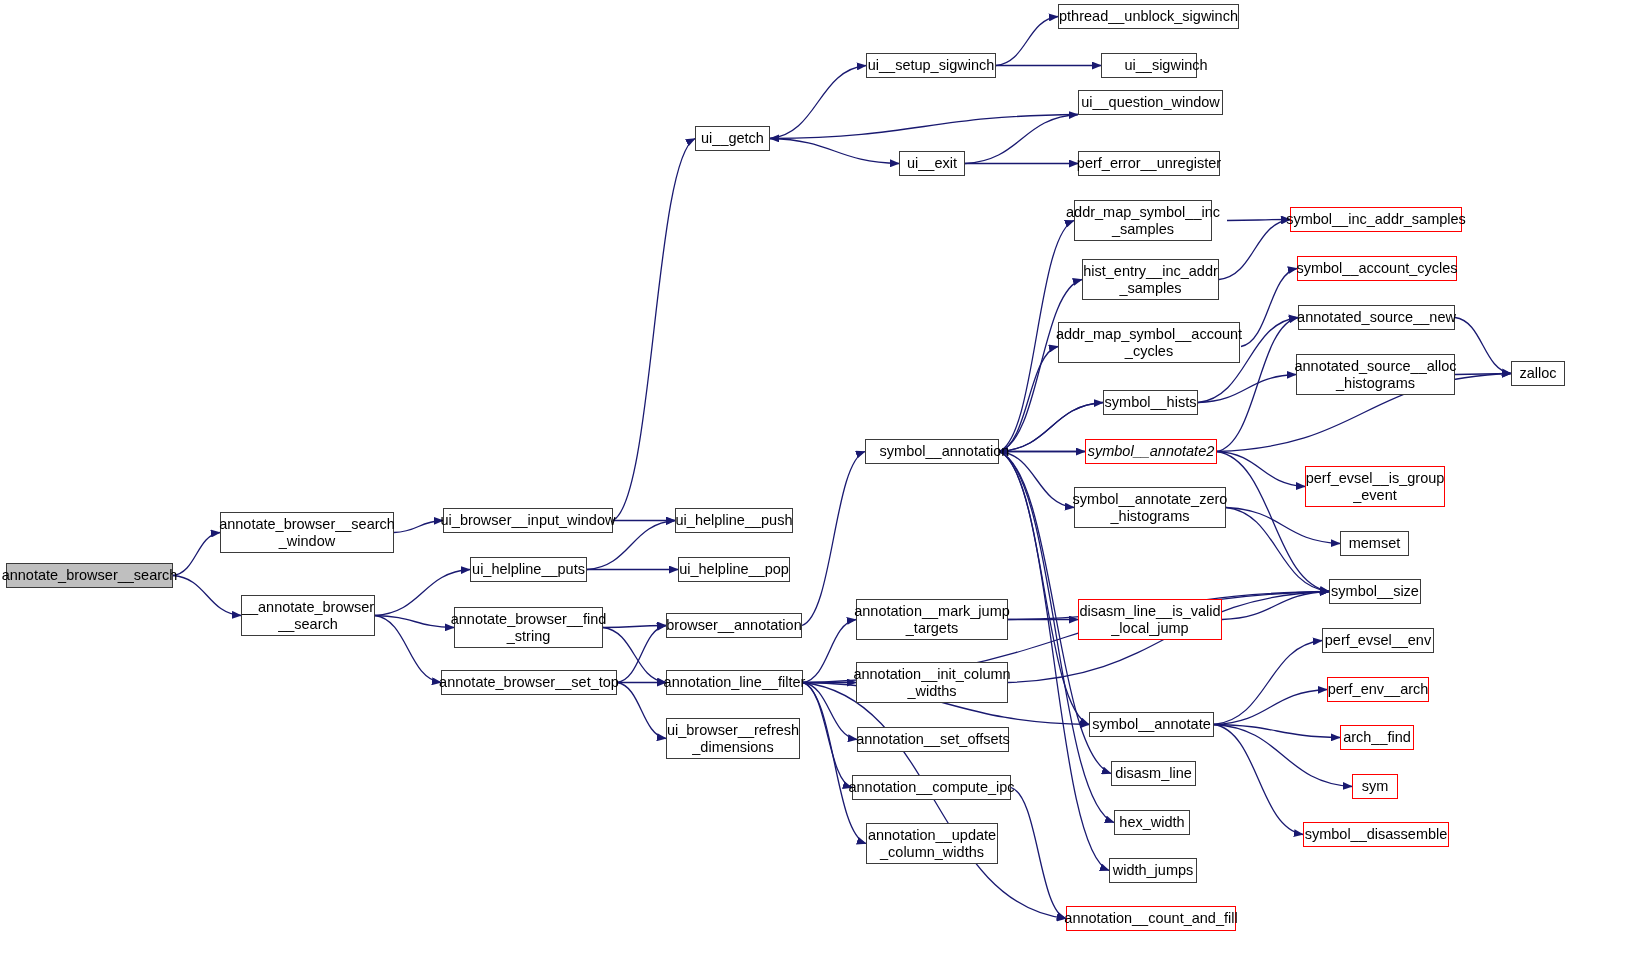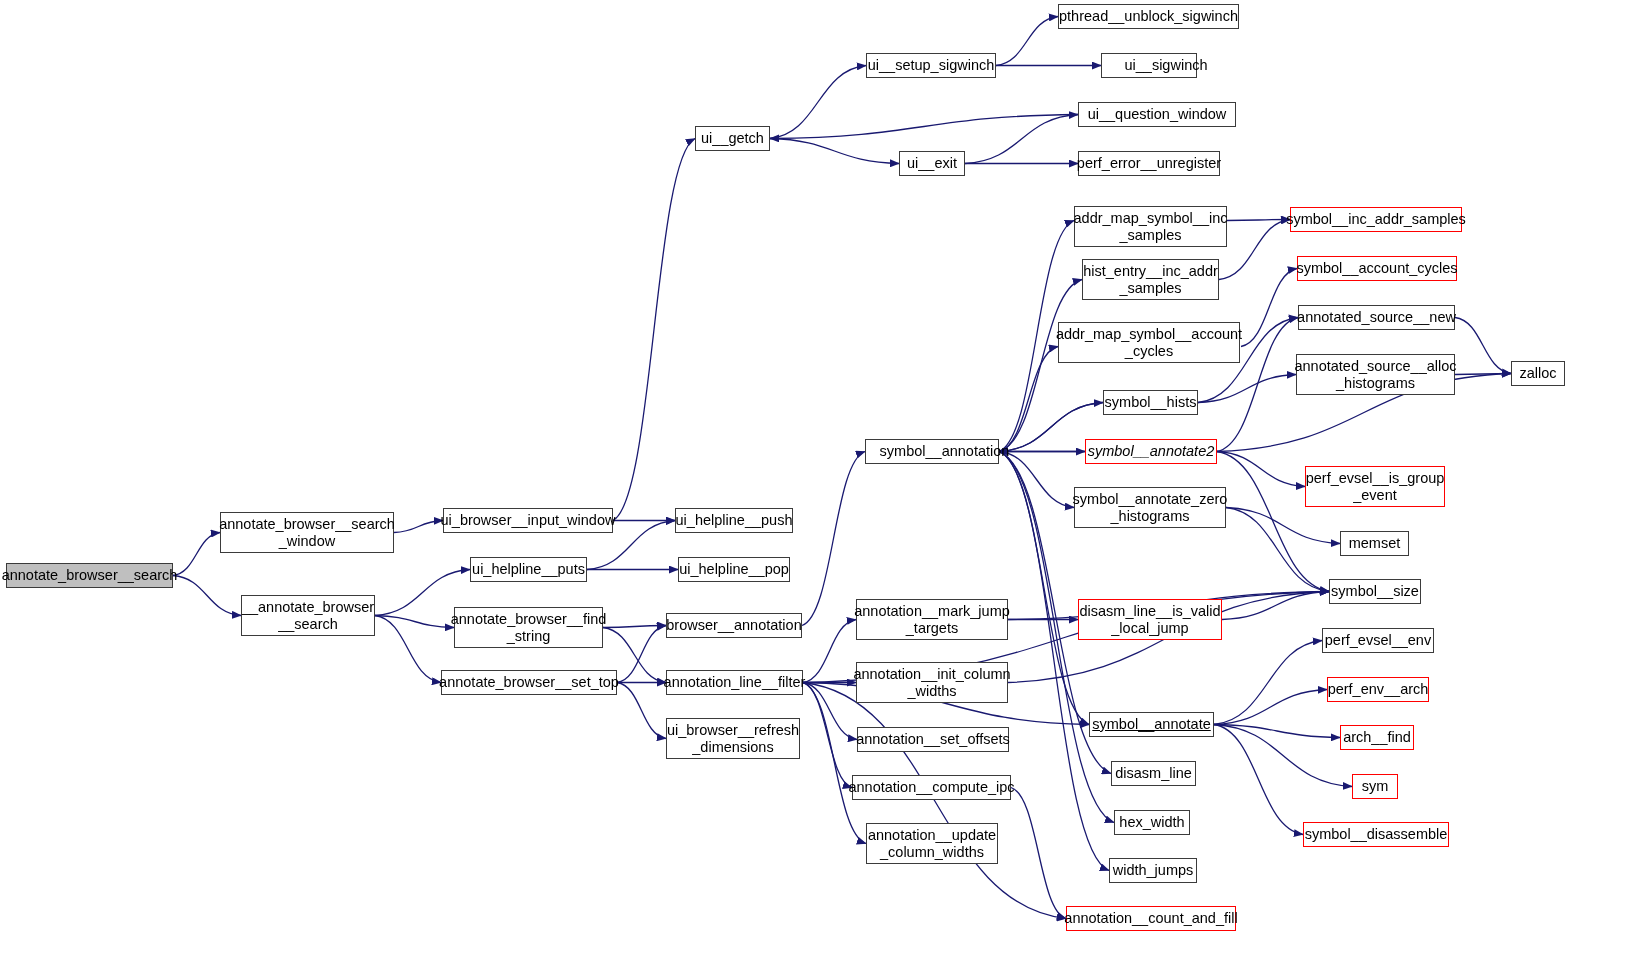--- a/index.html
+++ b/index.html
@@ -124,24 +124,24 @@
       <div class="node" style="left: 678px; top: 557px; width: 112px; height: 25px;">ui_helpline__pop</div>
       <div class="node" style="left: 666px; top: 613px; width: 136px; height: 25px;">browser__annotation</div>
       <div class="node" style="left: 666px; top: 670px; width: 137px; height: 25px;">annotation_line__filter</div>
       <div class="node" style="left: 666px; top: 718px; width: 134px; height: 41px;">ui_browser__refresh
 _dimensions</div>
       <div class="node" style="left: 695px; top: 126px; width: 75px; height: 25px;">ui__getch</div>
       <div class="node" style="left: 866px; top: 53px; width: 130px; height: 25px;">ui__setup_sigwinch</div>
       <div class="node" style="left: 899px; top: 151px; width: 66px; height: 25px;">ui__exit</div>
       <div class="node" style="left: 1058px; top: 4px; width: 181px; height: 25px;">pthread__unblock_sigwinch</div>
       <div class="node" style="left: 1101px; top: 53px; width: 96px; height: 25px; padding-left: 34px;">ui__sigwinch</div>
-      <div class="node" style="left: 1078px; top: 102px; width: 158px; height: 25px;">ui__question_window</div>
+      <div class="node" style="left: 1078px; top: 90px; width: 145px; height: 25px;">ui__question_window</div>
       <div class="node" style="left: 1078px; top: 151px; width: 142px; height: 25px;">perf_error__unregister</div>
       <div class="node" style="left: 865px; top: 439px; width: 134px; height: 25px; padding-left: 25px;">symbol__annotation</div>
-      <div class="node" style="left: 1074px; top: 200px; width: 153px; height: 41px; margin-top: 6px;">addr_map_symbol__inc
+      <div class="node" style="left: 1074px; top: 200px; width: 138px; height: 41px;">addr_map_symbol__inc
 _samples</div>
       <div class="node" style="left: 1082px; top: 259px; width: 137px; height: 41px;">hist_entry__inc_addr
 _samples</div>
       <div class="node" style="left: 1058px; top: 322px; width: 182px; height: 41px;">addr_map_symbol__account
 _cycles</div>
       <div class="node" style="left: 1103px; top: 390px; width: 95px; height: 25px;">symbol__hists</div>
       <div class="node red" style="left: 1085px; top: 439px; width: 132px; height: 25px; font-style: italic;">symbol__annotate2</div>
       <div class="node" style="left: 1074px; top: 487px; width: 152px; height: 41px;">symbol__annotate_zero
 _histograms</div>
       <div class="node red" style="left: 1290px; top: 207px; width: 172px; height: 25px;">symbol__inc_addr_samples</div>
@@ -157,21 +157,21 @@
       <div class="node" style="left: 856px; top: 599px; width: 152px; height: 41px;">annotation__mark_jump
 _targets</div>
       <div class="node" style="left: 856px; top: 662px; width: 152px; height: 41px;">annotation__init_column
 _widths</div>
       <div class="node" style="left: 857px; top: 727px; width: 152px; height: 25px;">annotation__set_offsets</div>
       <div class="node" style="left: 852px; top: 775px; width: 159px; height: 25px;">annotation__compute_ipc</div>
       <div class="node" style="left: 866px; top: 823px; width: 132px; height: 41px;">annotation__update
 _column_widths</div>
       <div class="node red" style="left: 1078px; top: 599px; width: 144px; height: 41px;">disasm_line__is_valid
 _local_jump</div>
-      <div class="node" style="left: 1089px; top: 712px; width: 125px; height: 25px; text-decoration: underline;">symbol__annotate</div>
+      <div class="node" style="left: 1089px; top: 712px; width: 125px; height: 25px;">symbol__annotate</div>
       <div class="node" style="left: 1111px; top: 761px; width: 85px; height: 25px;">disasm_line</div>
       <div class="node" style="left: 1114px; top: 810px; width: 76px; height: 25px;">hex_width</div>
       <div class="node" style="left: 1109px; top: 858px; width: 88px; height: 25px;">width_jumps</div>
       <div class="node red" style="left: 1066px; top: 906px; width: 170px; height: 25px;">annotation__count_and_fill</div>
       <div class="node" style="left: 1322px; top: 628px; width: 112px; height: 25px;">perf_evsel__env</div>
       <div class="node red" style="left: 1327px; top: 677px; width: 102px; height: 25px;">perf_env__arch</div>
       <div class="node red" style="left: 1340px; top: 725px; width: 74px; height: 25px;">arch__find</div>
       <div class="node red" style="left: 1352px; top: 774px; width: 46px; height: 25px;">sym</div>
       <div class="node red" style="left: 1303px; top: 822px; width: 146px; height: 25px;">symbol__disassemble</div>
     </div>

